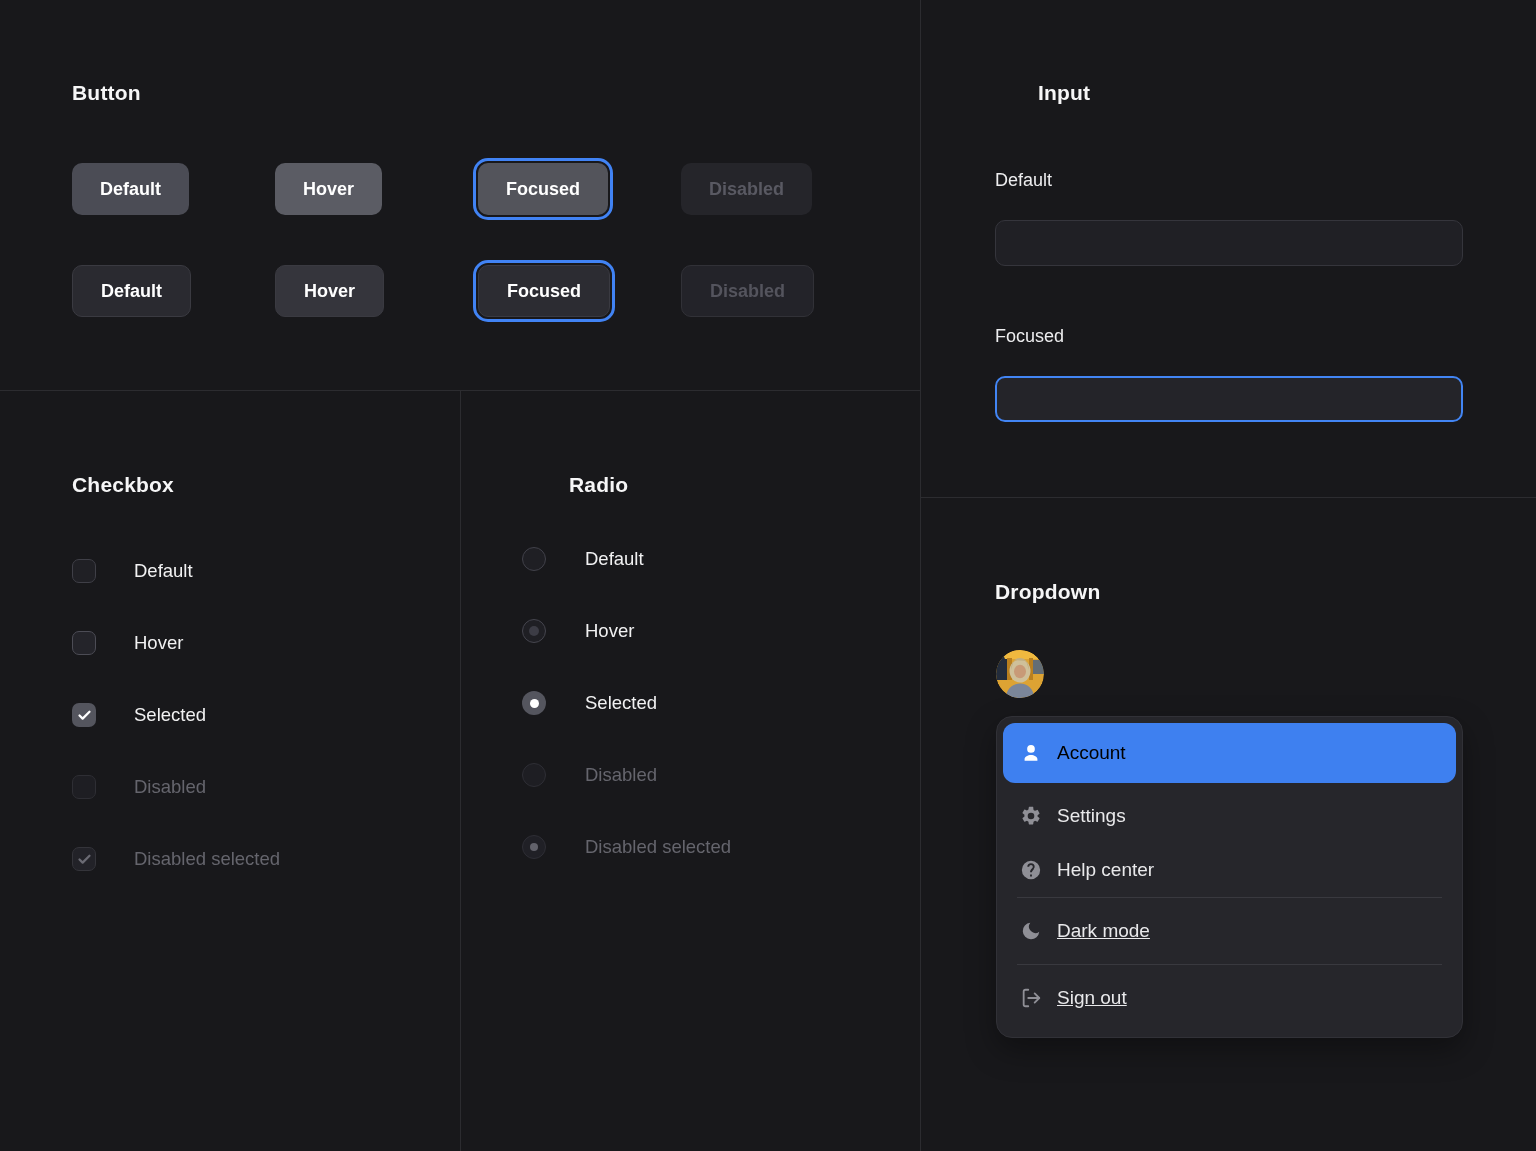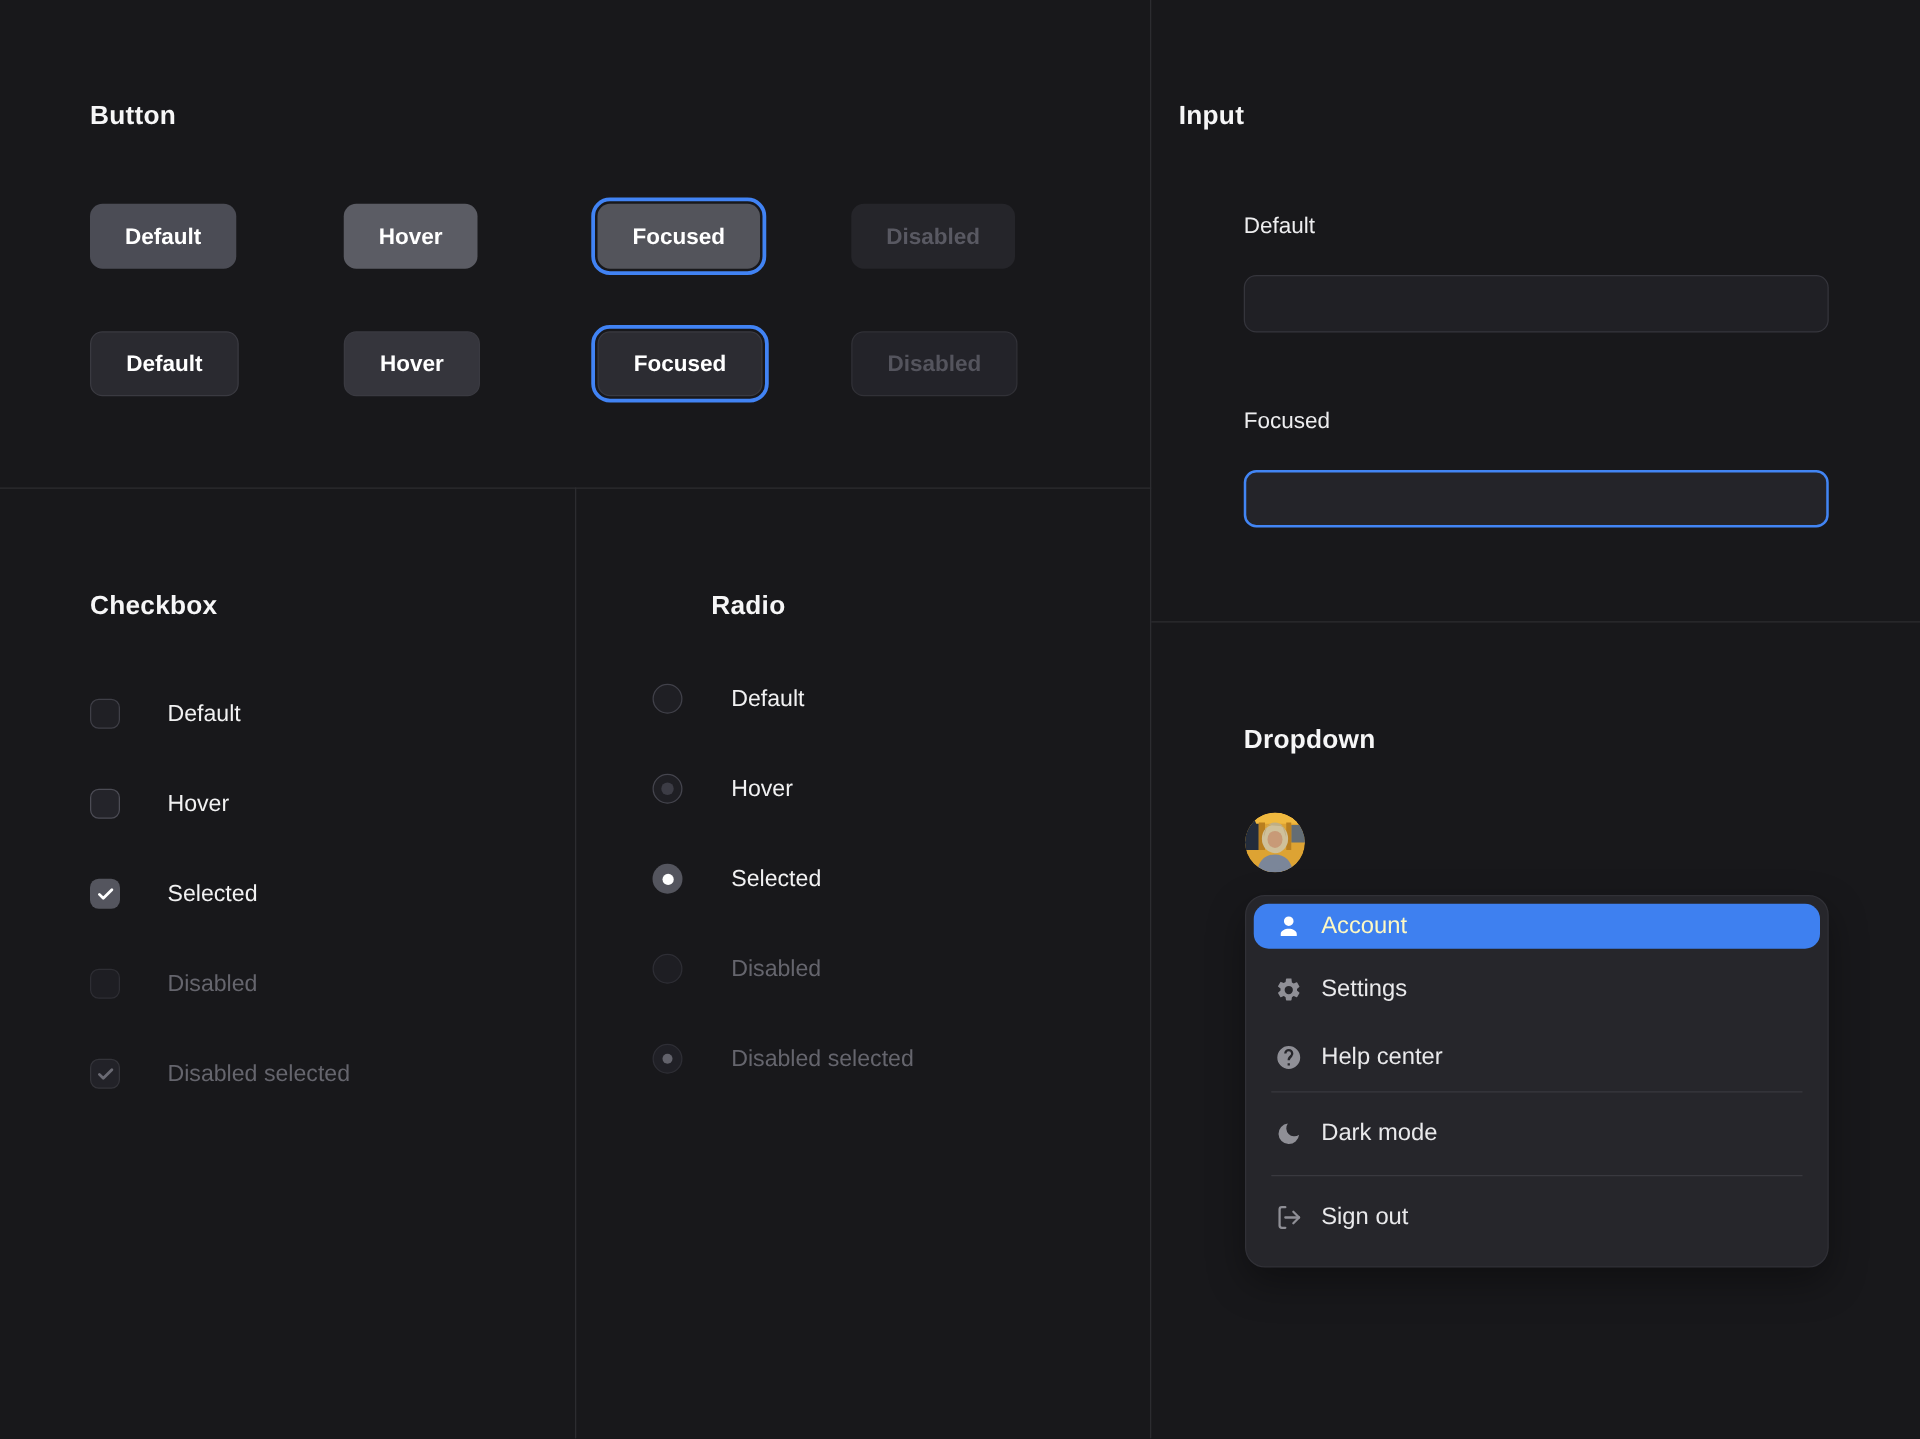--- a/index.html
+++ b/index.html
@@ -20,21 +20,21 @@
 
   .title {
     position: absolute;
     margin: 0;
     font-size: 21px;
     font-weight: 700;
     letter-spacing: .2px;
     color: #f6f6f7;
   }
   #title-button   { left: 72px;  top: 81px; }
-  #title-input    { left: 943px; top: 81px; }
+  #title-input    { left: 1038px; top: 81px; }
   #title-checkbox { left: 72px;  top: 473px; }
   #title-radio    { left: 521px; top: 473px; margin-left: 48px; }
   #title-dropdown { left: 995px; top: 580px; }
 
   
   .btn-row {
     position: absolute;
     left: 72px;
     display: grid;
     grid-template-columns: repeat(4, 203px);
@@ -147,28 +147,28 @@
     gap: 15px;
     height: 54px;
     padding: 0 17px;
     border-radius: 12px;
     font-size: 19px;
     color: #e9e9eb;
     cursor: pointer;
   }
   .menu-item.active {
     background: #3e80f0;
-    color: #fef9c3;
-    height: 36px;
+    color: #000000;
+    height: 60px;
     margin-bottom: 6px;
   }
   .menu-item .ic { width: 22px; height: 22px; color: #8f8f96; display: flex; align-items: center; justify-content: center; }
   .menu-item.active .ic { color: #ffffff; }
   .menu-item .ic svg { width: 22px; height: 22px; display: block; }
-  .menu-item.tall { height: 66px; }
+  .menu-item.tall { height: 66px; text-decoration: underline; }
   .menu-divider { height: 1px; background: #39393f; margin: 0 14px; }
 </style>
 </head>
 <body>
 
 <div class="canvas">
 
   <div class="divider" id="div-main-v"></div>
   <div class="divider" id="div-left-h"></div>
   <div class="divider" id="div-sub-v"></div>

